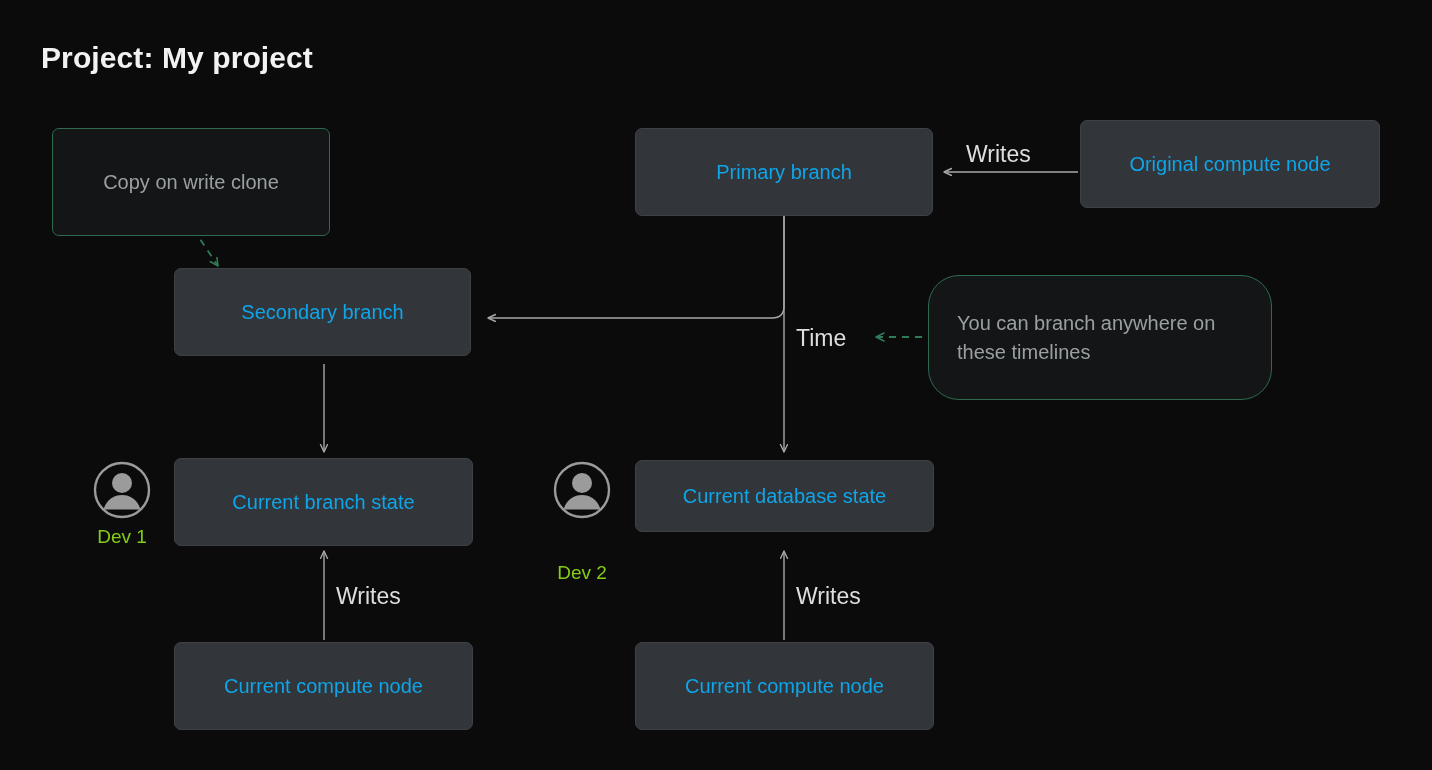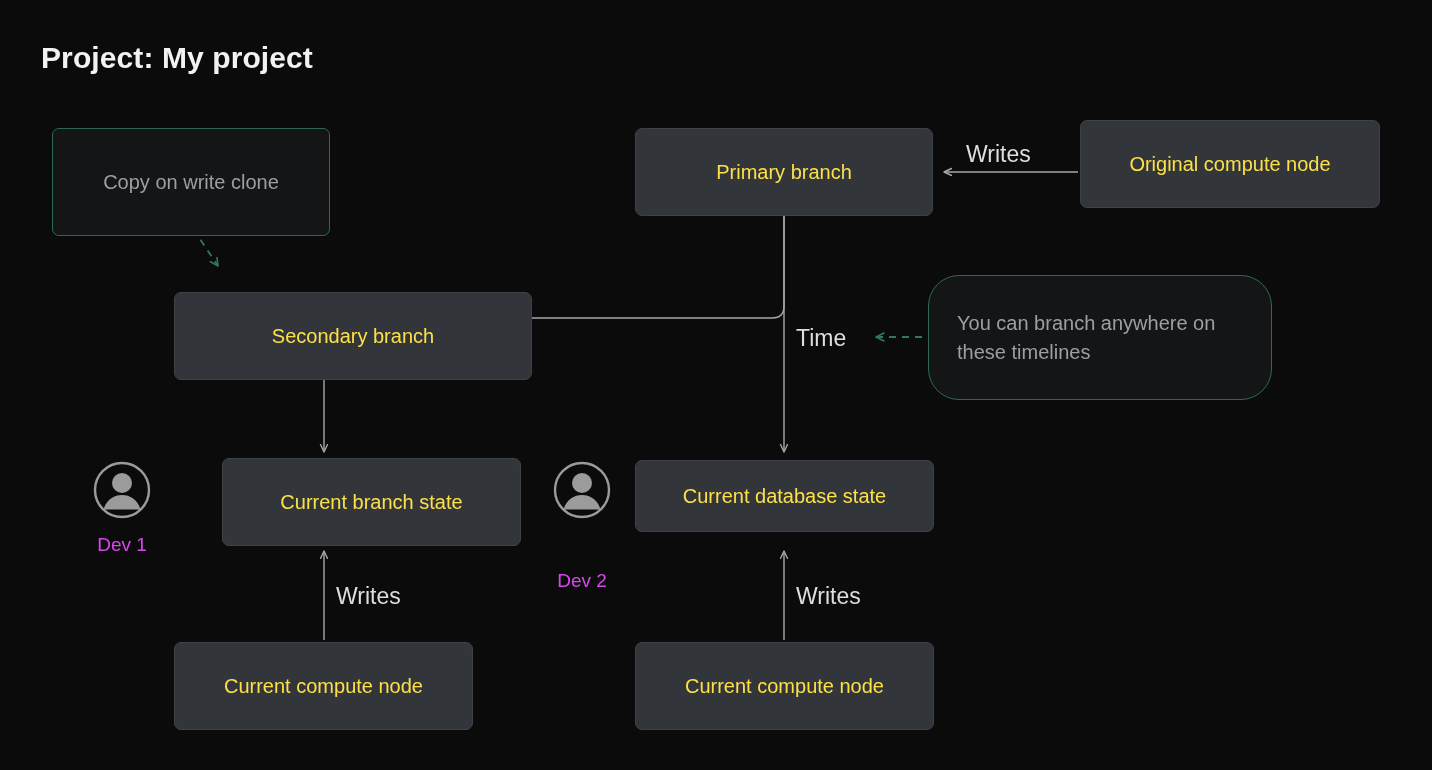--- a/index.html
+++ b/index.html
@@ -35,21 +35,21 @@
     white-space: nowrap;
   }
   .node {
     position: absolute;
     box-sizing: border-box;
     display: flex;
     align-items: center;
     justify-content: center;
     border-radius: 7px;
     font-size: 20px;
-    color: #fde047;
+    color: #0ea5e9;
     text-align: center;
     white-space: nowrap;
   }
   .node.solid {
     background: #323539;
     border: 1px solid #3e4246;
   }
   .node.ghost {
     background: #131516;
     border: 1px solid #2e6a50;
@@ -68,23 +68,23 @@
     color: #dedede;
     white-space: nowrap;
   }
   .avatar-group {
     position: absolute;
     display: flex;
     flex-direction: column;
     align-items: center;
   }
   .avatar-group .avatar-label {
-    margin-top: 14px;
+    margin-top: 6px;
     font-size: 19px;
-    color: #d946ef;
+    color: #84cc16;
     white-space: nowrap;
   }
   .avatar-svg { display: block; }
 </style>
 </head>
 <body>
 
 <div id="canvas">
 
   <div class="page-title">Project: My project</div>
@@ -131,25 +131,25 @@
       <path d="M922,337 L876,337" fill="none" stroke="#2f7a57" stroke-width="1.8" stroke-dasharray="7 6" marker-end="url(#arrow-green)"></path>
     </g>
   </svg>
 
   <div class="node ghost" style="left:52px; top:128px; width:278px; height:108px;">Copy on write clone</div>
 
   <div class="node solid" style="left:635px; top:128px; width:298px; height:88px;">Primary branch</div>
 
   <div class="node solid" style="left:1080px; top:120px; width:300px; height:88px;">Original compute node</div>
 
-  <div class="node solid" style="left:174px; top:292px; width:358px; height:88px;">Secondary branch</div>
+  <div class="node solid" style="left:174px; top:268px; width:297px; height:88px;">Secondary branch</div>
 
   <div class="node ghost left-text" style="left:928px; top:275px; width:344px; height:125px;border-radius:31px;">You can branch anywhere on these timelines</div>
 
-  <div class="node solid" style="left:174px; top:458px; width:299px; height:88px;margin-left:48px;">Current branch state</div>
+  <div class="node solid" style="left:174px; top:458px; width:299px; height:88px;">Current branch state</div>
 
   <div class="node solid" style="left:635px; top:444px; width:299px; height:72px;margin-top:16px;">Current database state</div>
 
   <div class="node solid" style="left:174px; top:642px; width:299px; height:88px;">Current compute node</div>
 
   <div class="node solid" style="left:635px; top:642px; width:299px; height:88px;">Current compute node</div>
 
   <div class="edge-label" style="left:966px; top:141px;">Writes</div>
 
   <div class="edge-label" style="left:796px; top:325px;">Time</div>

